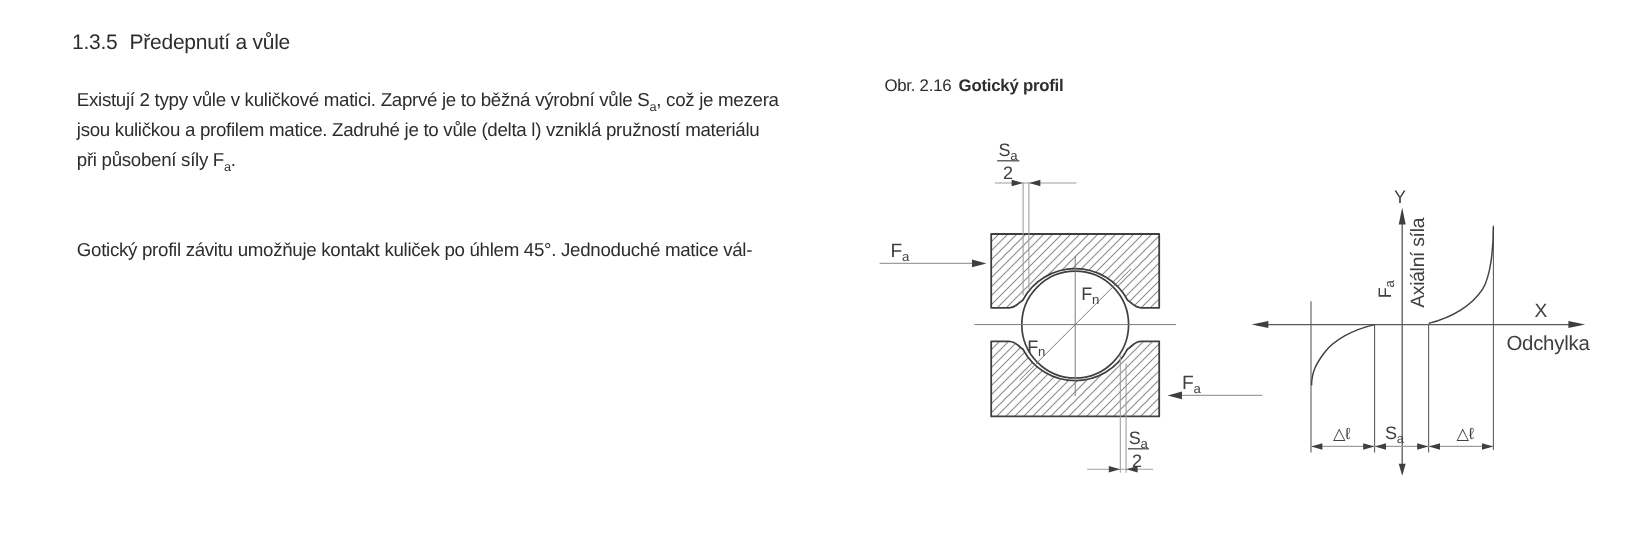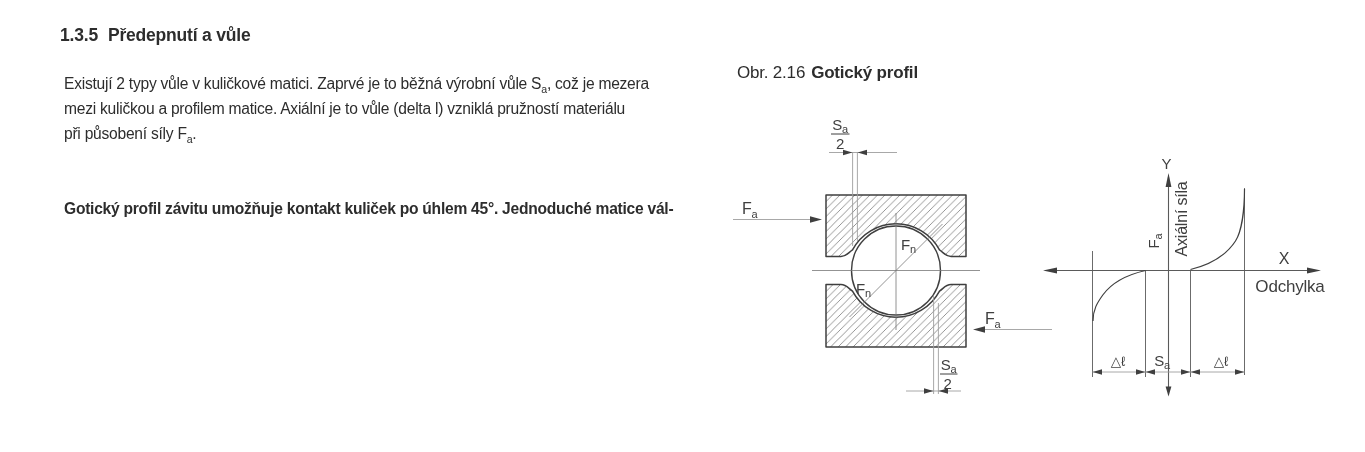--- a/index.html
+++ b/index.html
@@ -6,27 +6,27 @@
     --text_color:#2d2d2d; --line_dark:#3f3f3f; --line_mid:#5a5a5a;
     --line_light:#9e9e9e; --hatch:#8a8a8a; --background:#ffffff;
   }
   *{box-sizing:border-box;}
   html,body{margin:0;padding:0;}
   body{
     width:1365px;height:452px;background:var(--background);
     font-family:"Liberation Sans",sans-serif;color:var(--text_color);
     position:relative;overflow:hidden;
   }
-  .heading{position:absolute;left:60px;top:25px;font-size:17.5px;font-weight:bold;letter-spacing:-0.2px;}
+  .heading{position:absolute;left:60px;top:25px;font-size:17.5px;font-weight:normal;letter-spacing:-0.2px;}
   .heading .num{margin-right:10px;}
   .para{position:absolute;left:64px;font-size:15.6px;letter-spacing:-0.25px;line-height:25px;white-space:nowrap;margin-top:12px;}
   .p1{top:59px;}
-  .p2{top:184px;font-weight:bold;}
+  .p2{top:184px;}
   sub{font-size:68%;line-height:0;}
-  .caption{position:absolute;left:737px;top:63px;font-size:17px;letter-spacing:-0.2px;}
+  .caption{position:absolute;left:737px;top:63px;font-size:14px;letter-spacing:-0.2px;}
   .caption .title{font-weight:bold;margin-left:6px;}
   svg.fig{position:absolute;left:0;top:0;}
   .hatchline{stroke:var(--hatch);stroke-width:0.9;}
   .block{fill:url(#hatch);stroke:var(--line_dark);stroke-width:1.5;stroke-linejoin:round;}
   .ball{fill:#ffffff;stroke:var(--line_dark);stroke-width:1.4;}
   .cline{stroke:#777777;stroke-width:0.8;fill:none;}
   .xline{stroke:var(--line_light);stroke-width:0.9;fill:none;}
   .bline{stroke:var(--line_mid);stroke-width:0.9;fill:none;}
   .axis{stroke:var(--line_mid);stroke-width:1.1;fill:none;}
   .curve{stroke:var(--line_dark);stroke-width:1.2;fill:none;}
@@ -42,21 +42,21 @@
 <body>
 
 <div>
 
   <header class="heading">
     <span class="num">1.3.5</span><span>Předepnutí a vůle</span>
   </header>
 
   <div class="para p1">
     <div class="line">Existují 2 typy vůle v kuličkové matici. Zaprvé je to běžná výrobní vůle S<sub>a</sub>, což je mezera</div>
-    <div class="line">mezi kuličkou a profilem matice. Axiální je to vůle (delta l) vzniklá pružností materiálu</div>
+    <div class="line">jsou kuličkou a profilem matice. Zadruhé je to vůle (delta l) vzniklá pružností materiálu</div>
     <div class="line">při působení síly F<sub>a</sub>.</div>
   </div>
 
   <div class="para p2">
     <div class="line">Gotický profil závitu umožňuje kontakt kuliček po úhlem 45°. Jednoduché matice vál-</div>
   </div>
 
   <div class="caption">
     <span>Obr. 2.16</span><span class="title">Gotický profil</span>
   </div>

